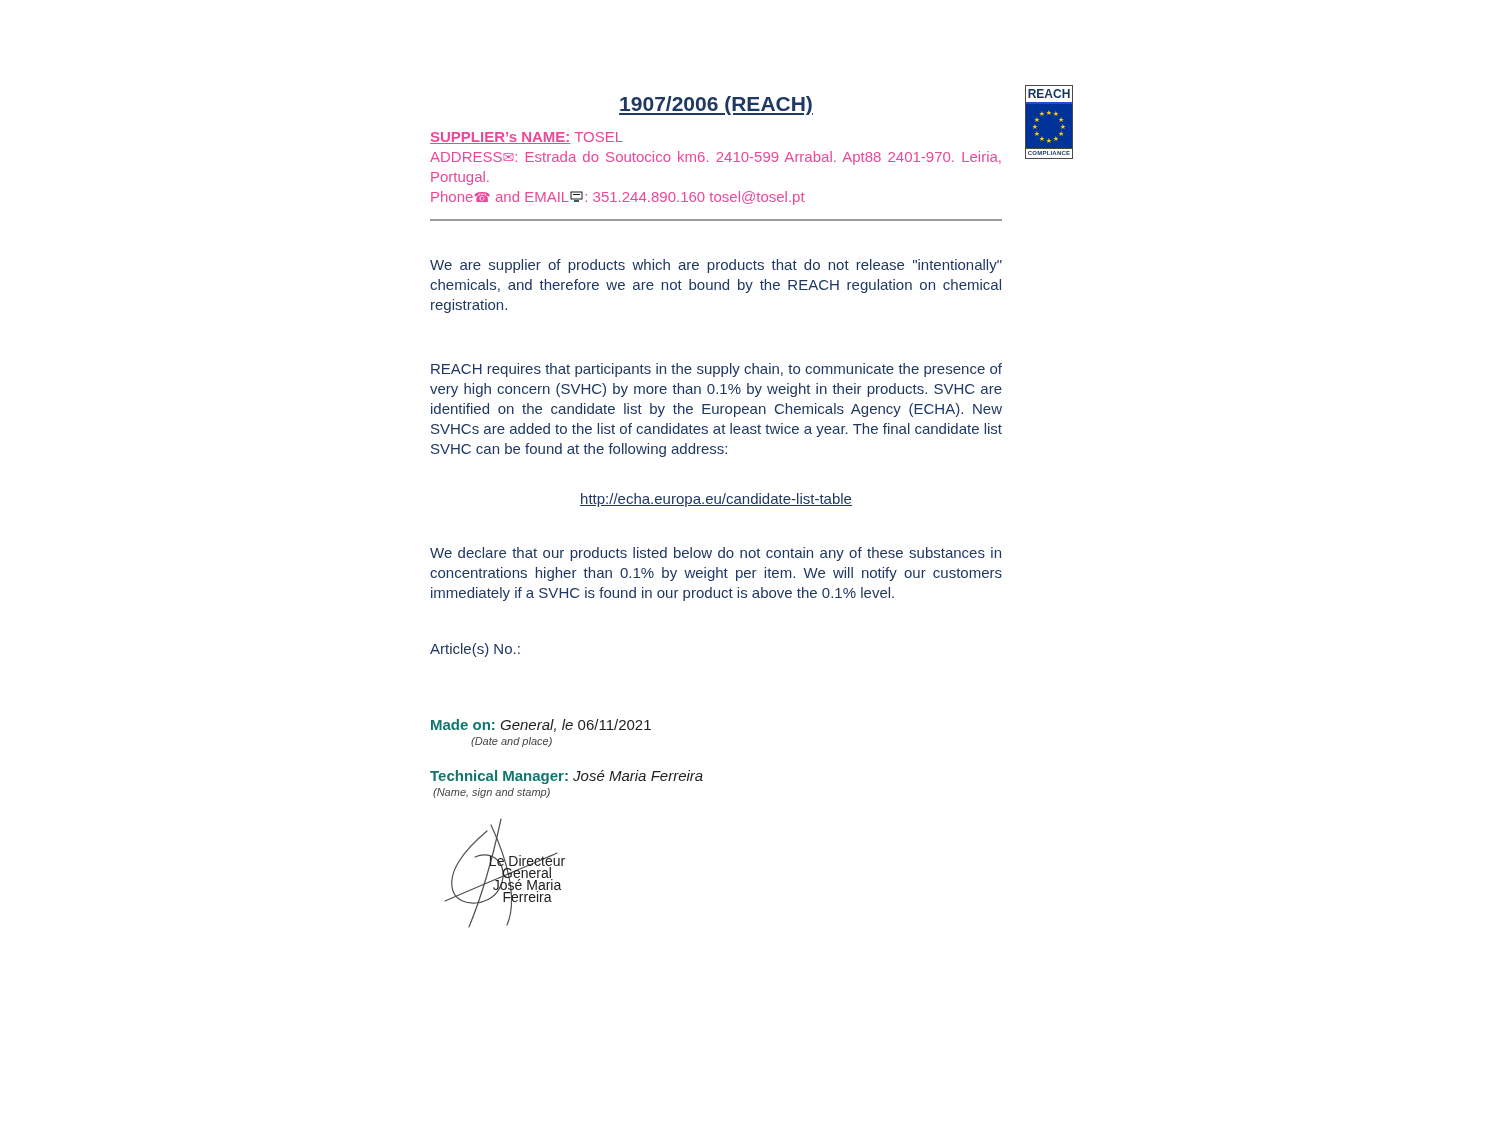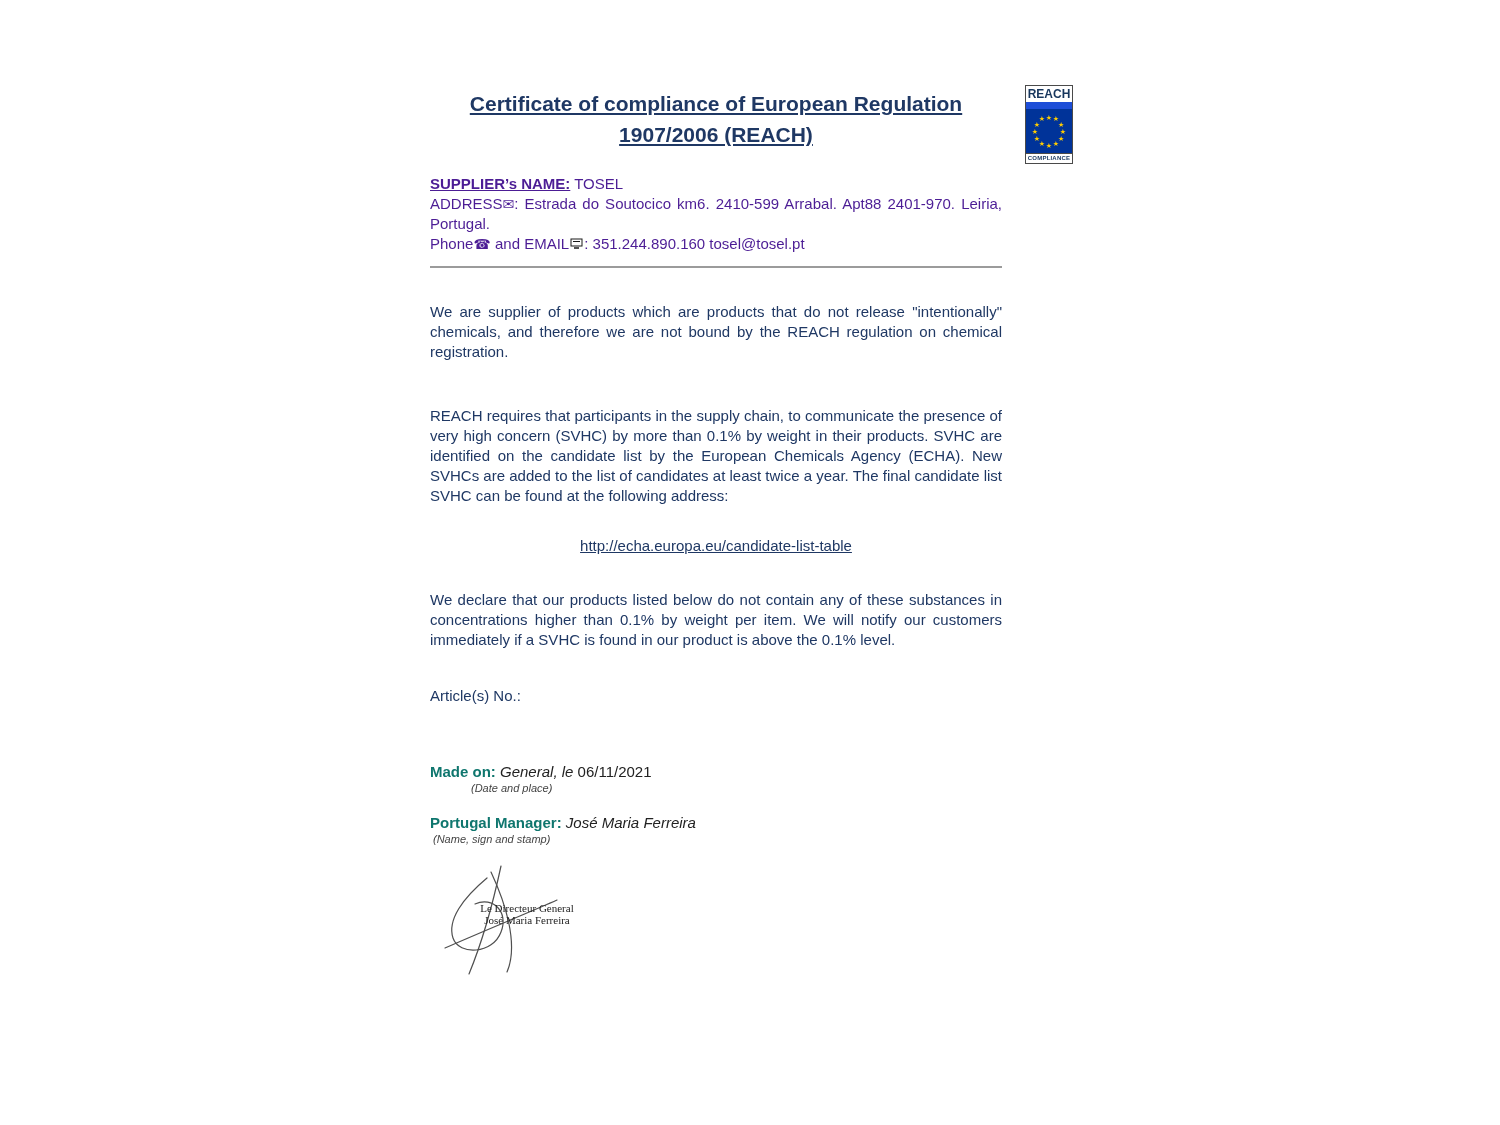--- a/index.html
+++ b/index.html
@@ -9,21 +9,21 @@
     font-family:"Liberation Sans", sans-serif; overflow:hidden;
   }
   .content {
     position:absolute; left:430px; top:88px; width:572px;
   }
   .doc-title {
     text-align:center; font-size:21px; font-weight:bold; line-height:31px;
     color:#1F3864; text-decoration:underline;
   }
   .supplier {
-    margin-top:24px; font-size:15px; line-height:20px; color:#4c1d95;
+    margin-top:8px; font-size:15px; line-height:20px; color:#ec4899;
     text-align:justify;
   }
   .supplier .lbl-underline { font-weight:bold; text-decoration:underline; }
   .glyph-icon { font-family:"DejaVu Sans", sans-serif; font-size:14px; }
   .email-device-icon { display:inline-block; vertical-align:-1px; margin:0 1px; }
   .rule {
     margin-top:12px; height:2px; background:#9b9b9b; border:none;
   }
   .body-para {
     margin-top:34px; font-size:15px; line-height:20px; color:#1F3864;
@@ -38,31 +38,31 @@
   .foot-label { font-weight:bold; color:#0f766e; }
   .foot-italic { font-style:italic; color:#222222; }
   .foot-plain { color:#222222; }
   .foot-note { font-size:11px; line-height:13px; font-style:italic; color:#444444;margin-left:41px; }
   .tech-mgr { margin-top:18px; font-size:15px; line-height:20px; }
   .tech-note { margin-left:3px; }
   .signature-area { position:relative; margin-top:14px; margin-left:5px; width:200px; height:118px; }
   .signature-svg { position:absolute; left:0; top:0; }
   .stamp-text {
     position:absolute; left:32px; top:42px; width:120px;
-    font-family:Liberation Serif, serif; font-size:11px; line-height:12px;
+    font-family:Liberation Sans, sans-serif; font-size:14px; line-height:12px;
     color:#222222; text-align:center;
   }
   
   .reach-logo {
     position:absolute; left:1025px; top:85px; width:48px;
     border:1px solid #4a4a4a; background:#ffffff;
   }
   .reach-logo .logo-name {
     display:block; text-align:center; font-weight:bold; font-size:12px;
-    line-height:16px; color:#17365D; border-bottom:7px solid #1d4ed8;
+    line-height:16px; color:#17365D; border-bottom:2px solid #1d4ed8;
   }
   .reach-logo .flag { display:block; width:46px; height:44px; }
   .reach-logo .logo-caption {
     display:block; text-align:center; font-weight:bold; font-size:6px;
     line-height:9px; color:#17365D; border-top:1px solid #4a4a4a;
     letter-spacing:0.2px;
   }
 </style>
 </head>
 <body>
@@ -87,21 +87,20 @@
         <text x="10.9" y="17.5">★</text>
         <text x="16" y="12.4">★</text>
       </g>
     </svg>
     <span class="logo-caption">COMPLIANCE</span>
   </div>
 
   <div class="content">
 
     <div class="doc-title">
-      <div>Certificate of compliance of European Regulation</div>
       <div>1907/2006 (REACH)</div>
     </div>
 
     <div class="supplier">
       <div>
         <span class="lbl-underline">SUPPLIER’s NAME:</span><span> TOSEL</span>
       </div>
       <div>
         <span>ADDRESS</span><span class="glyph-icon">✉</span><span>: Estrada do Soutocico km6. 2410-599 Arrabal. Apt88 2401-970. Leiria, Portugal.</span>
       </div>
@@ -128,21 +127,21 @@
     <p class="body-para">We declare that our products listed below do not contain any of these substances in concentrations higher than 0.1% by weight per item. We will notify our customers immediately if a SVHC is found in our product is above the 0.1% level.</p>
 
     <div class="articles">Article(s) No.:</div>
 
     <div class="made-on">
       <span class="foot-label">Made on:</span><span class="foot-italic"> General, le</span><span class="foot-plain"> 06/11/2021</span>
     </div>
     <div class="foot-note">(Date and place)</div>
 
     <div class="tech-mgr">
-      <span class="foot-label">Portugal Manager:</span><span class="foot-italic"> José Maria Ferreira</span>
+      <span class="foot-label">Technical Manager:</span><span class="foot-italic"> José Maria Ferreira</span>
     </div>
     <div class="foot-note tech-note">(Name, sign and stamp)</div>
 
     <div class="signature-area">
       <svg class="signature-svg" width="170" height="118" viewBox="0 0 170 118">
         <g fill="none" stroke="#3c3c3c" stroke-width="1.2" stroke-linecap="round" opacity="0.9">
           <path d="M52 18 C28 38 12 60 18 78 C24 96 58 94 66 72 C74 52 58 36 40 44"></path>
           <path d="M66 6 C60 34 48 80 34 114"></path>
           <path d="M10 88 C46 72 100 50 122 40"></path>
           <path d="M56 12 C70 42 84 84 72 112"></path>

